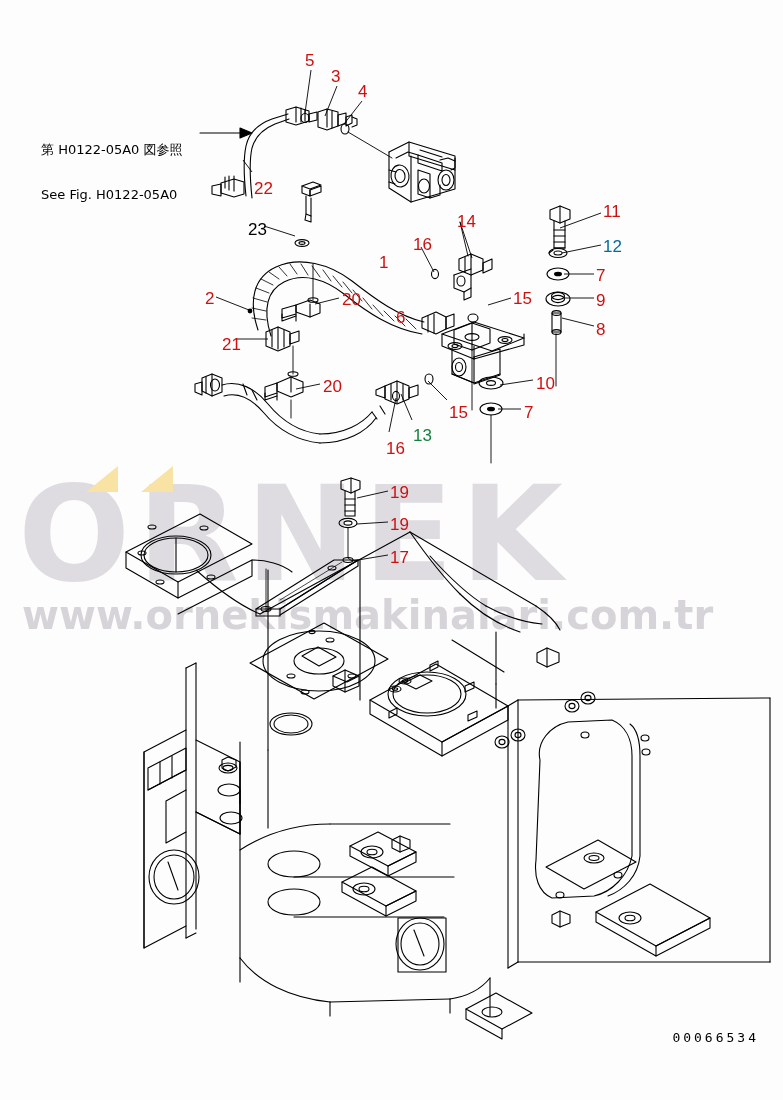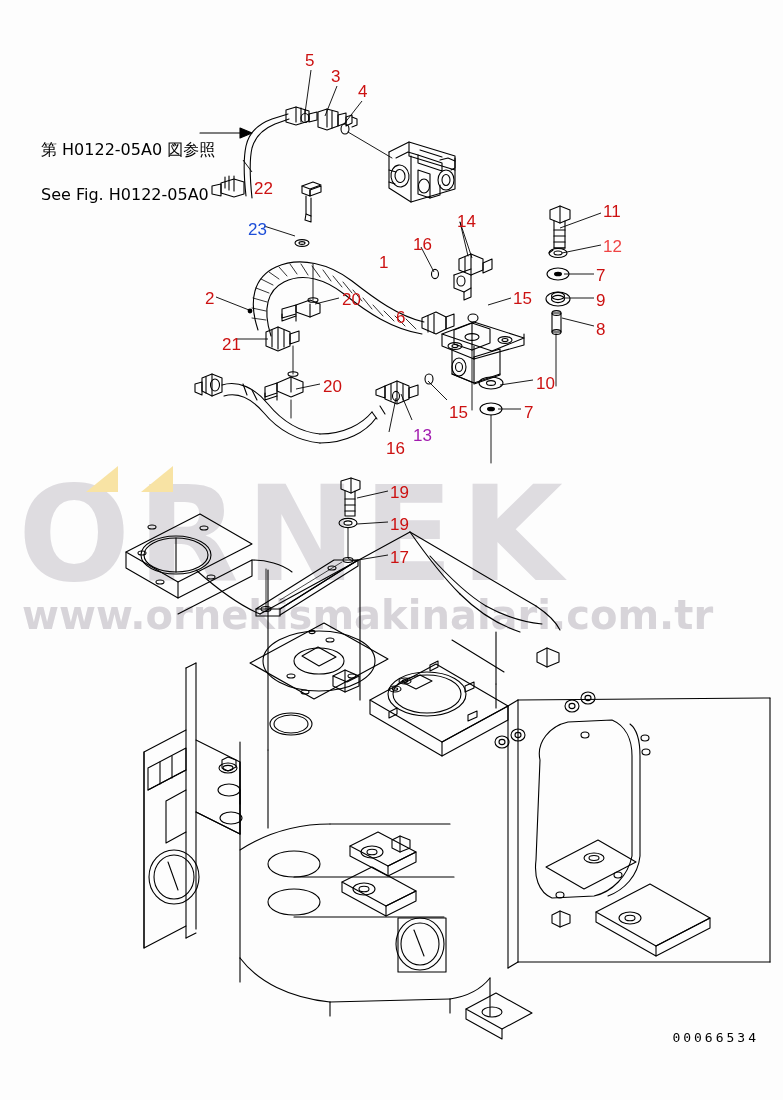--- a/index.html
+++ b/index.html
@@ -74,21 +74,21 @@
     white-space: nowrap;
   }
   .cap {
     position: absolute;
     color: #000000;
     font-family: "DejaVu Sans Mono", monospace;
     font-size: 13px;
     line-height: 15px;
     white-space: pre;
   }
-  .cap.jp { font-family: "DejaVu Sans", sans-serif; font-size: 16px; }
+  .cap.jp { font-family: "DejaVu Sans", sans-serif; font-size: 13px; }
   .partno {
     position: absolute;
     right: 24px;
     top: 1030px;
     color: #000;
     font-family: "DejaVu Sans Mono", monospace;
     font-size: 13px;
     letter-spacing: 3px;
     white-space: nowrap;
   }
@@ -599,38 +599,38 @@
 
 
 
   <div class="partno">00066534</div>
 
   <div id="callout-layer" class="wm-layer">
       <div class="callout" style="left: 305px; top: 52px; color: rgb(204, 17, 17);">5</div>
       <div class="callout" style="left: 331px; top: 68px; color: rgb(204, 17, 17);">3</div>
       <div class="callout" style="left: 358px; top: 83px; color: rgb(204, 17, 17);">4</div>
       <div class="callout" style="left: 254px; top: 180px; color: rgb(204, 17, 17);">22</div>
-      <div class="callout" style="left: 248px; top: 221px; color: #1d4ed8;">23</div>
+      <div class="callout" style="left: 248px; top: 221px; color: #000000;">23</div>
       <div class="callout" style="left: 603px; top: 203px; color: rgb(204, 17, 17);">11</div>
-      <div class="callout" style="left: 603px; top: 238px; color: #ef4444;">12</div>
+      <div class="callout" style="left: 603px; top: 238px; color: #0369a1;">12</div>
       <div class="callout" style="left: 596px; top: 267px; color: rgb(204, 17, 17);">7</div>
       <div class="callout" style="left: 596px; top: 292px; color: rgb(204, 17, 17);">9</div>
       <div class="callout" style="left: 596px; top: 321px; color: rgb(204, 17, 17);">8</div>
       <div class="callout" style="left: 457px; top: 213px; color: rgb(204, 17, 17);">14</div>
       <div class="callout" style="left: 413px; top: 236px; color: rgb(204, 17, 17);">16</div>
       <div class="callout" style="left: 379px; top: 254px; color: rgb(204, 17, 17);">1</div>
       <div class="callout" style="left: 513px; top: 290px; color: rgb(204, 17, 17);">15</div>
       <div class="callout" style="left: 205px; top: 290px; color: rgb(204, 17, 17);">2</div>
       <div class="callout" style="left: 342px; top: 291px; color: rgb(204, 17, 17);">20</div>
       <div class="callout" style="left: 396px; top: 309px; color: rgb(204, 17, 17);">6</div>
       <div class="callout" style="left: 222px; top: 336px; color: rgb(204, 17, 17);">21</div>
       <div class="callout" style="left: 536px; top: 375px; color: rgb(204, 17, 17);">10</div>
       <div class="callout" style="left: 323px; top: 378px; color: rgb(204, 17, 17);">20</div>
       <div class="callout" style="left: 449px; top: 404px; color: rgb(204, 17, 17);">15</div>
       <div class="callout" style="left: 524px; top: 404px; color: rgb(204, 17, 17);">7</div>
-      <div class="callout" style="left: 413px; top: 427px; color: #a21caf;">13</div>
+      <div class="callout" style="left: 413px; top: 427px; color: #15803d;">13</div>
       <div class="callout" style="left: 386px; top: 440px; color: rgb(204, 17, 17);">16</div>
       <div class="callout" style="left: 390px; top: 484px; color: rgb(204, 17, 17);">19</div>
       <div class="callout" style="left: 390px; top: 516px; color: rgb(204, 17, 17);">19</div>
       <div class="callout" style="left: 390px; top: 549px; color: rgb(204, 17, 17);">17</div>
     </div>
 
 </div>
 
 </body></html>

